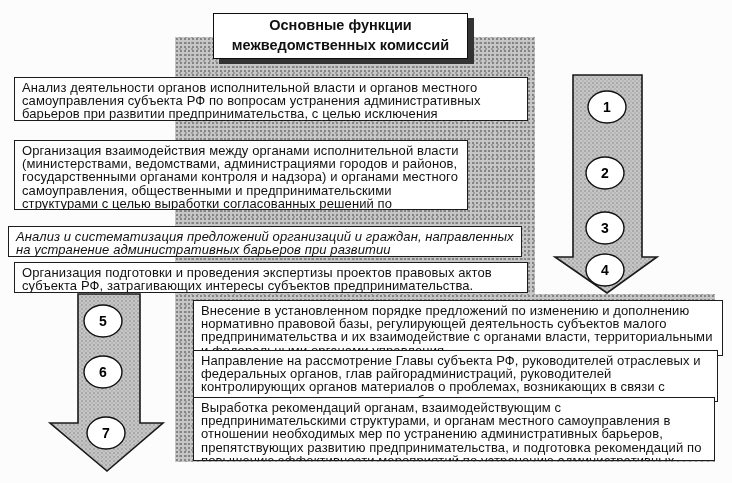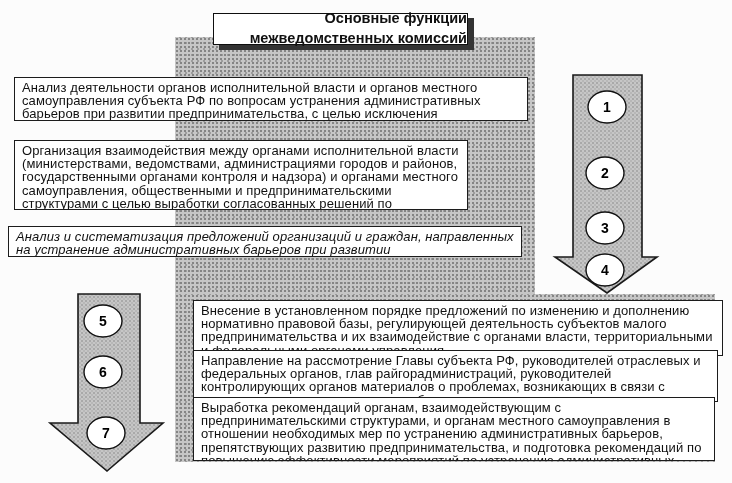--- a/index.html
+++ b/index.html
@@ -29,27 +29,27 @@
     background:#ffffff;
     border:1.4px solid #1c1c1c;
     font-size:13px;line-height:13.2px;
     padding:3px 7px 2px 7px;
     box-sizing:border-box;
     overflow:hidden;
     letter-spacing:0.1px;
   }
   .title-box{
     position:absolute;z-index:4;
-    left:213px;top:13px;width:255px;height:32px;
+    left:213px;top:13px;width:255px;height:46px;
     background:#ffffff;
     border:1.8px solid #0e0e0e;
     box-shadow:6px 5px 0 #333333;
     box-sizing:border-box;
     display:flex;align-items:center;justify-content:center;
-    text-align:right;
+    text-align:center;
     font-weight:bold;font-size:14.5px;line-height:1.35;
   }
   .b1{left:14px;top:77px;width:514px;height:44px;}
   .b2{left:14px;top:140px;width:454px;height:70px;}
   .b3{left:8px;top:226px;width:514px;height:31px;font-style:italic;}
   .b4{left:14px;top:262px;width:514px;height:31px;}
   .b5{left:193px;top:300px;width:530px;height:56px;}
   .b6{left:193px;top:350px;width:525px;height:52px;}
   .b7{left:193px;top:397px;width:522px;height:64px;}
 
@@ -111,20 +111,23 @@
 
   <div class="fn-box b1">
     <span>Анализ деятельности органов исполнительной власти и органов местного самоуправления субъекта РФ по вопросам устранения административных барьеров при развитии предпринимательства, с целью исключения дублирования в работе организаций, выполняющих контролирующие функции.</span>
   </div>
   <div class="fn-box b2">
     <span>Организация взаимодействия между органами исполнительной власти (министерствами, ведомствами, администрациями городов и районов, государственными органами контроля и надзора) и органами местного самоуправления, общественными и предпринимательскими структурами с целью выработки согласованных решений по разработке механизмов и осуществлению конкретных мер по устранению административных барьеров, препятствующих развитию субъектов предпринимательства.</span>
   </div>
   <div class="fn-box b3">
     <span>Анализ и систематизация предложений организаций и граждан, направленных на устранение административных барьеров при развитии предпринимательства.</span>
   </div>
+  <div class="fn-box b4">
+    <span>Организация подготовки и проведения экспертизы проектов правовых актов субъекта РФ, затрагивающих интересы субъектов предпринимательства.</span>
+  </div>
 
   <div class="fn-box b5">
     <span>Внесение в установленном порядке предложений по изменению и дополнению нормативно правовой базы, регулирующей деятельность субъектов малого предпринимательства и их взаимодействие с органами власти, территориальными и федеральными органами управления.</span>
   </div>
   <div class="fn-box b6">
     <span>Направление на рассмотрение Главы субъекта РФ, руководителей отраслевых и федеральных органов, глав райгорадминистраций, руководителей контролирующих органов материалов о проблемах, возникающих в связи с имеющимися административными барьерами, для рассмотрения и принятия решений.</span>
   </div>
   <div class="fn-box b7">
     <span>Выработка рекомендаций органам, взаимодействующим с предпринимательскими структурами, и органам местного самоуправления в отношении необходимых мер по устранению административных барьеров, препятствующих развитию предпринимательства, и подготовка рекомендаций по повышению эффективности мероприятий по устранению административных барьеров</span>
   </div>

